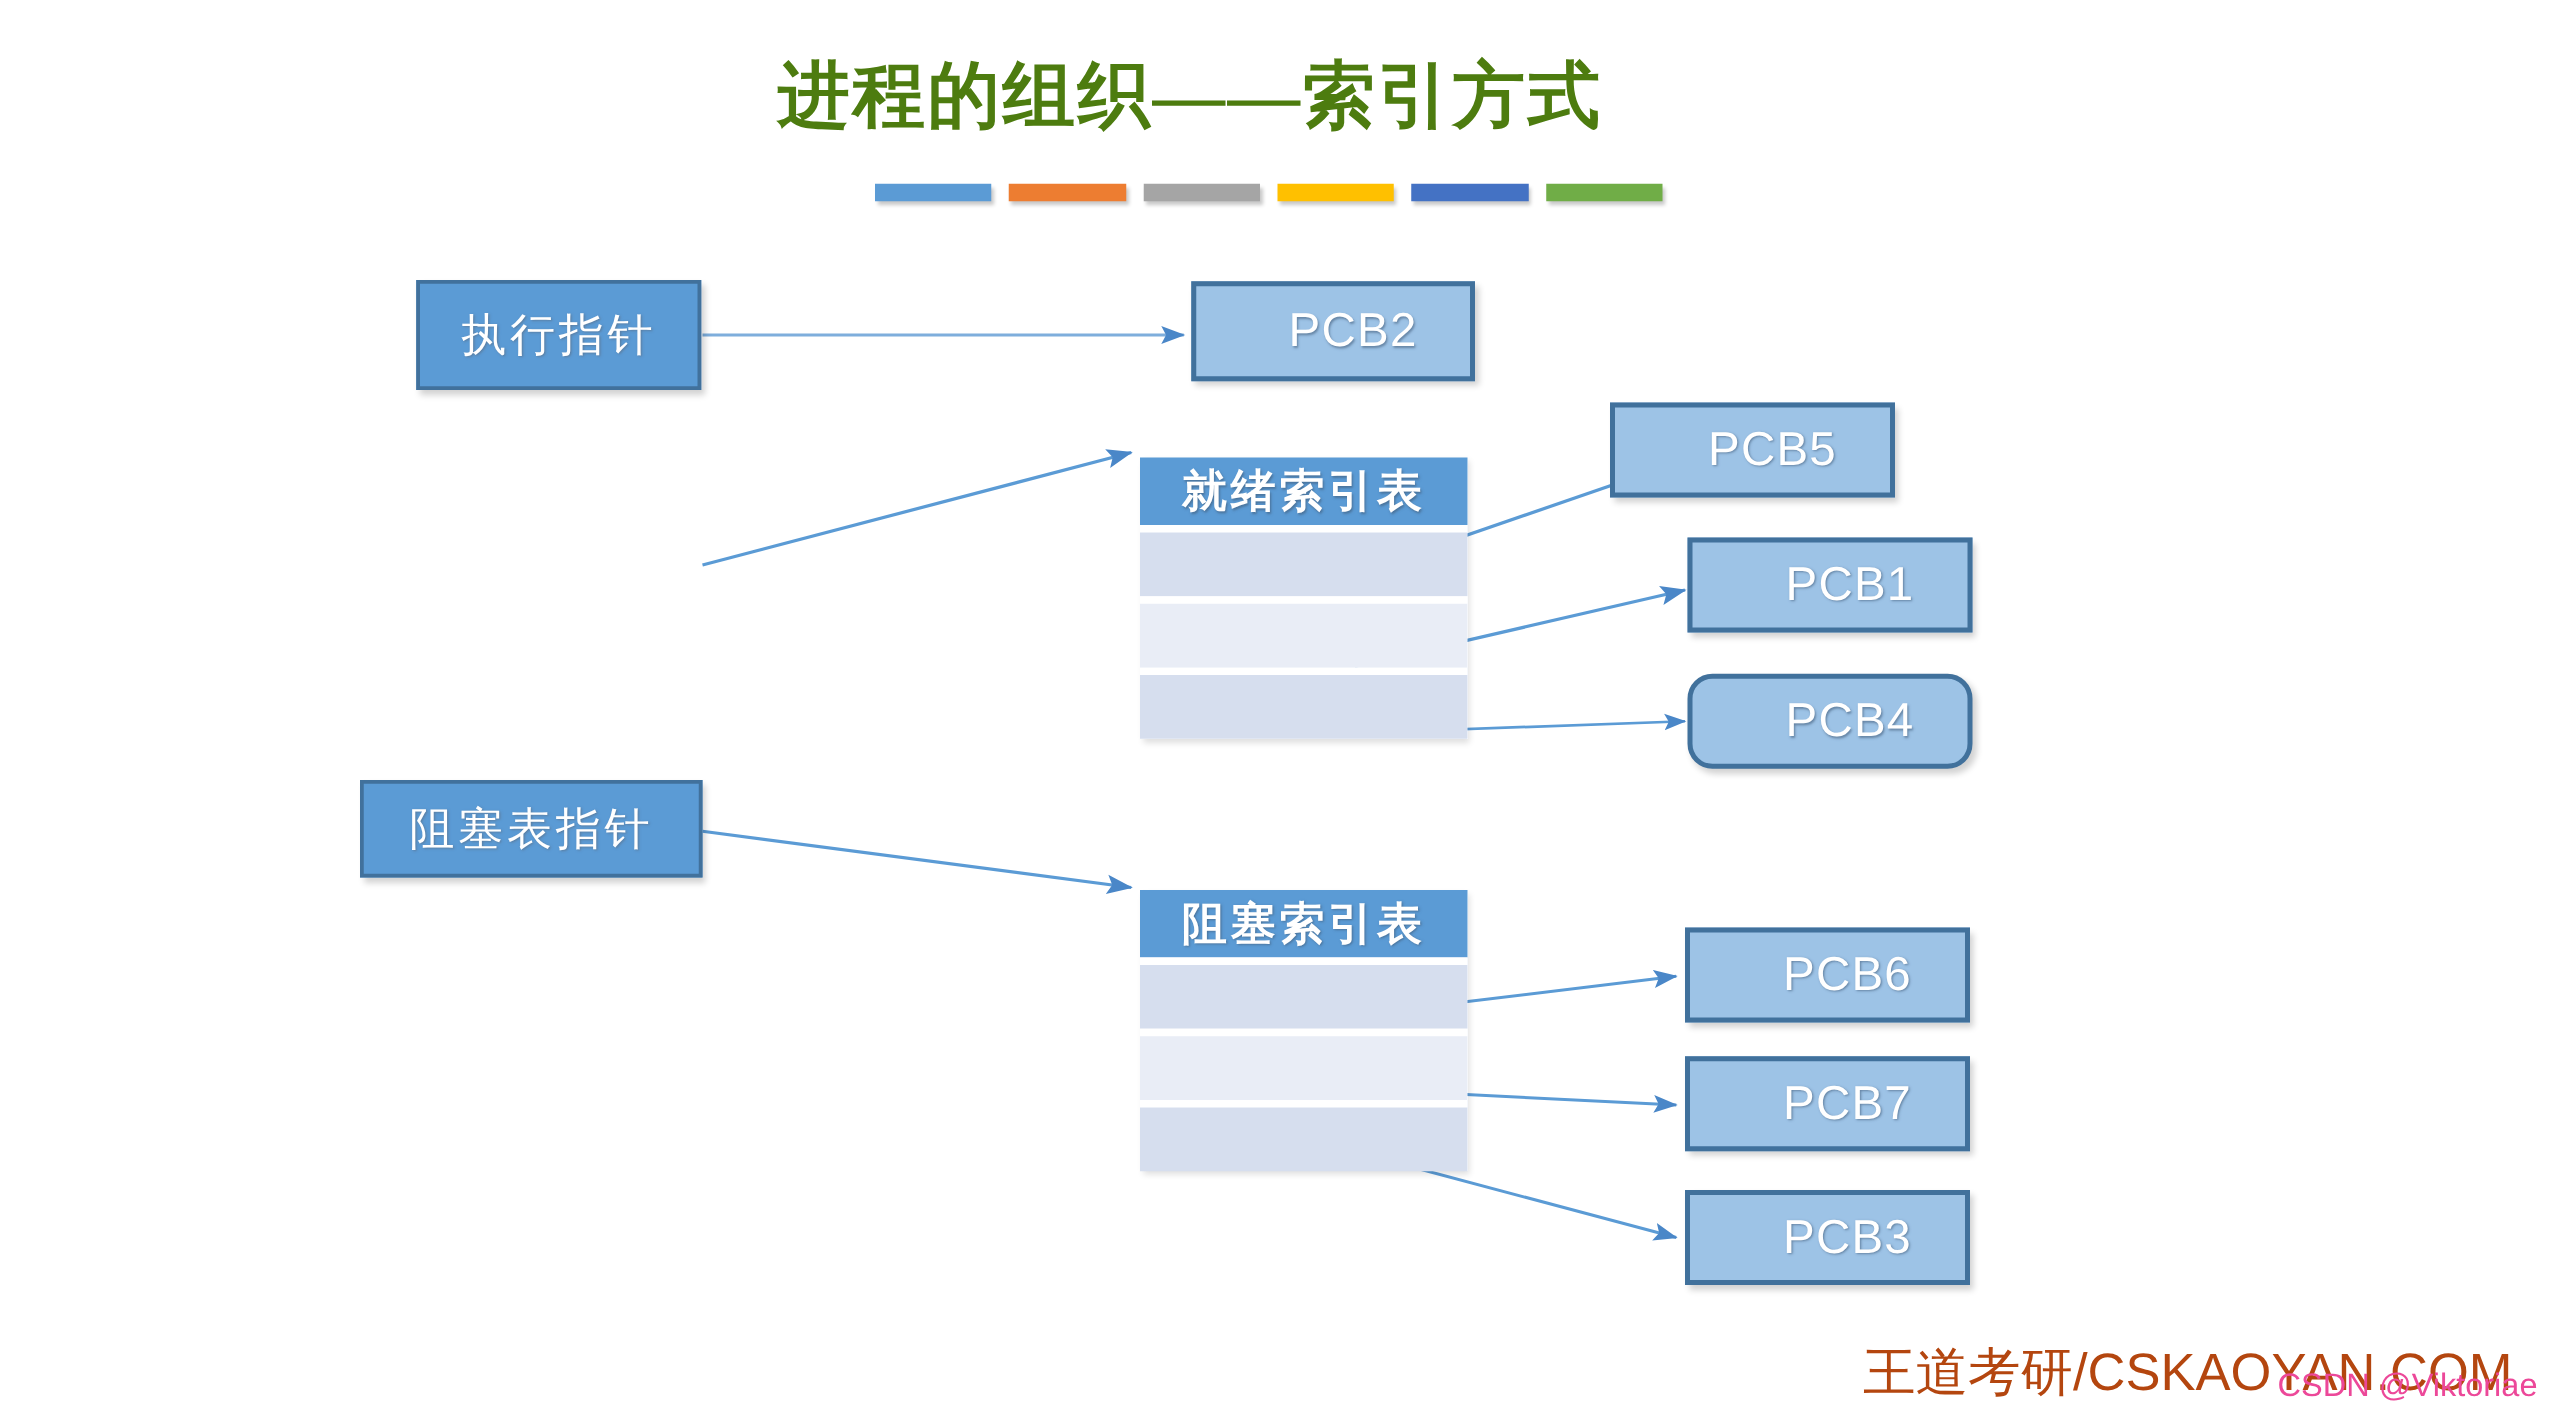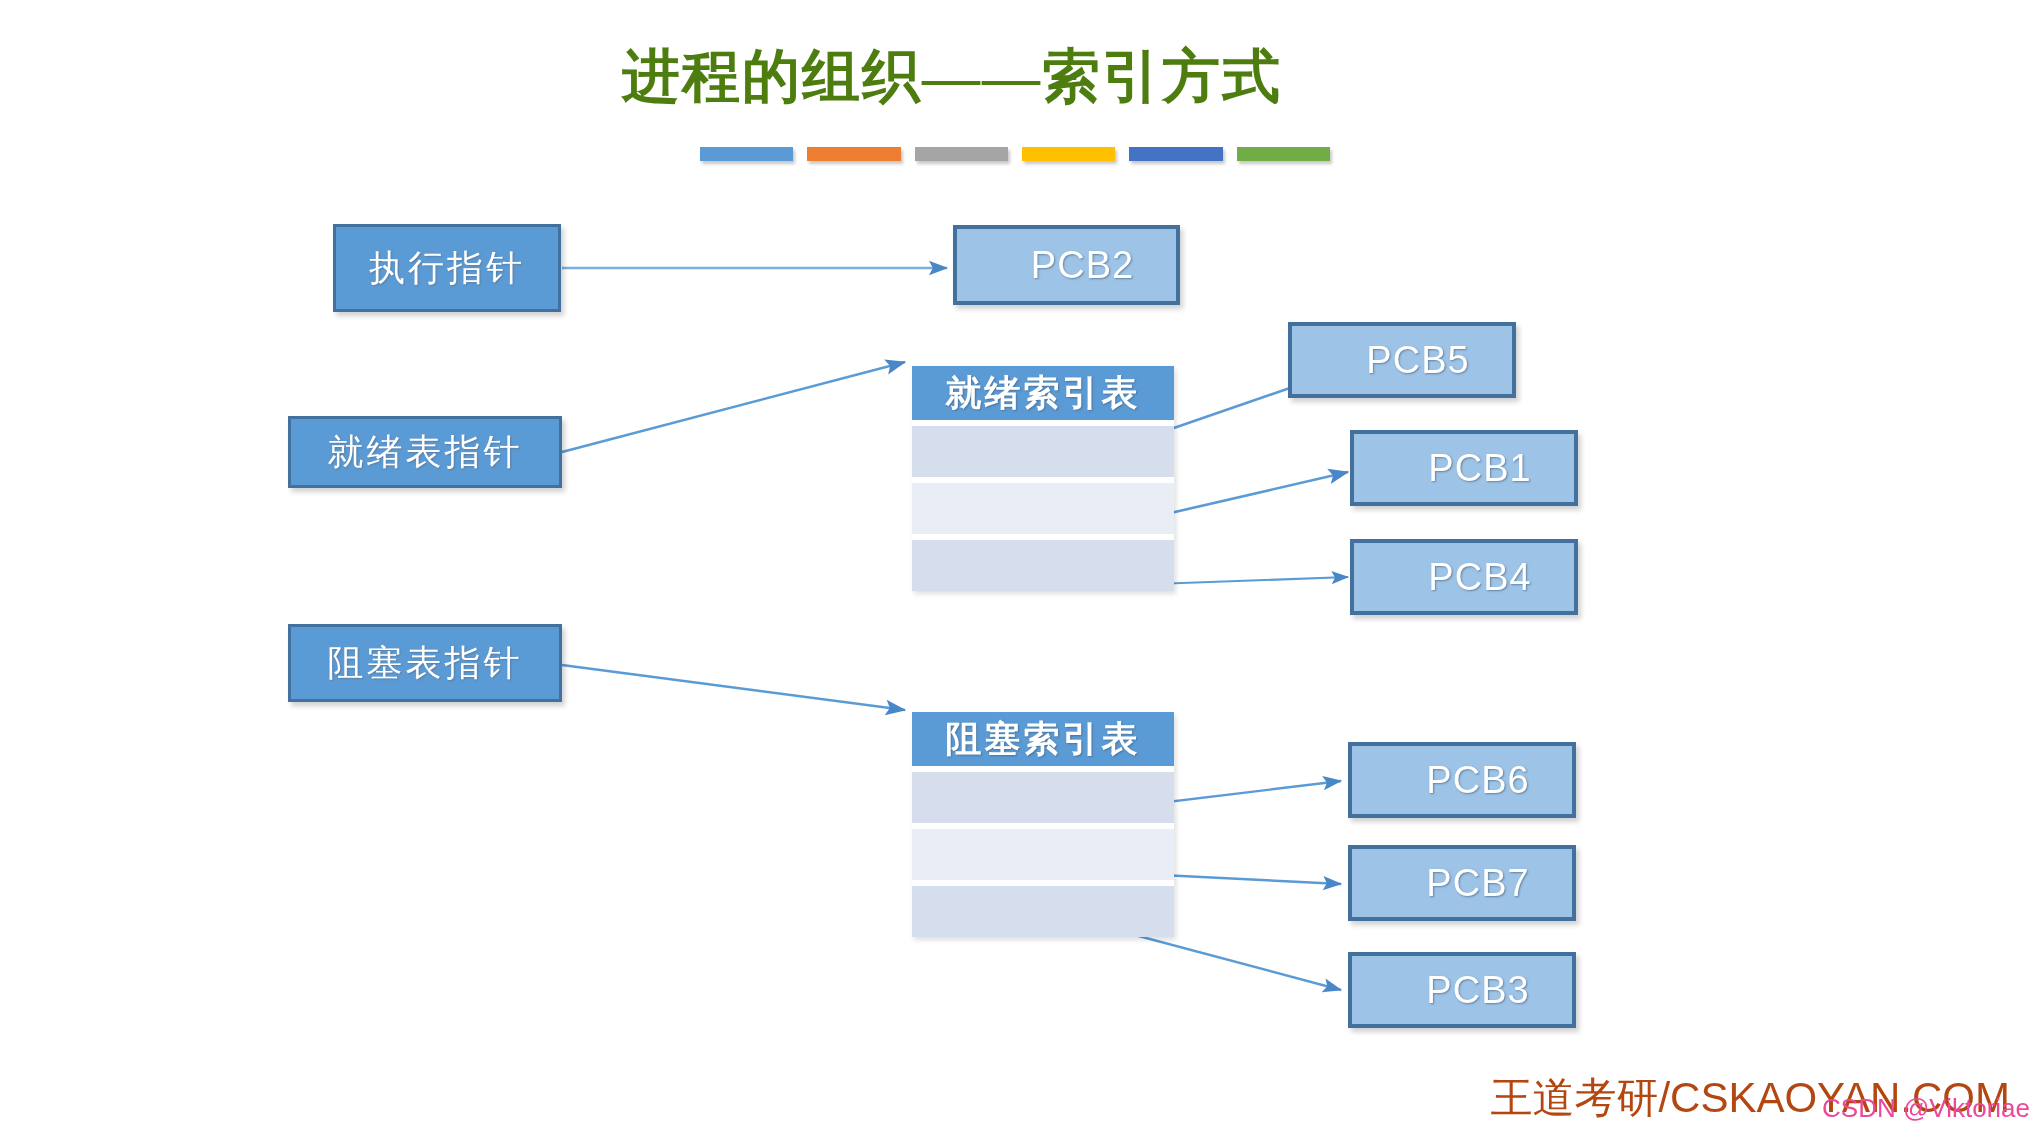--- a/index.html
+++ b/index.html
@@ -170,23 +170,20 @@
 
     <line x1="1101" y1="810" x2="1341" y2="781" stroke="#5B9BD5" stroke-width="2.4" marker-end="url(#ah)"></line>
     <line x1="1101" y1="872" x2="1341" y2="884" stroke="#5B9BD5" stroke-width="2.4" marker-end="url(#ah)"></line>
     <line x1="1101" y1="926" x2="1341" y2="990" stroke="#5B9BD5" stroke-width="2.4" marker-end="url(#ah)"></line>
   </svg>
 
   <div class="box ptr-box" style="left:333px; top:224px; width:228px; height:88px;">
     <span>执行指针</span>
   </div>
 
-  <div class="box ptr-box" style="left:288px; top:416px; width:274px; height:72px;">
-    <span>就绪表指针</span>
-  </div>
 
   <div class="box ptr-box" style="left:288px; top:624px; width:274px; height:78px;">
     <span>阻塞表指针</span>
   </div>
 
   <div class="box pcb-box" style="left:953px; top:225px; width:227px; height:80px;">
     <span>PCB2</span>
   </div>
 
   <div class="index-table" style="left:912px; top:366px;">
@@ -202,21 +199,21 @@
     <div class="tbl-row shade-b"></div>
     <div class="tbl-row shade-a"></div>
   </div>
 
   <div class="box pcb-box" style="left:1288px; top:322px; width:228px; height:76px;justify-content:center;">
     <span>PCB5</span>
   </div>
   <div class="box pcb-box" style="left:1350px; top:430px; width:228px; height:76px;text-align:right;">
     <span>PCB1</span>
   </div>
-  <div class="box pcb-box" style="left:1350px; top:539px; width:228px; height:76px;">
+  <div class="box pcb-box" style="left:1350px; top:539px; width:228px; height:76px;border-radius:20px;">
     <span>PCB4</span>
   </div>
 
   <div class="box pcb-box" style="left:1348px; top:742px; width:228px; height:76px;align-items:center;">
     <span>PCB6</span>
   </div>
   <div class="box pcb-box" style="left:1348px; top:845px; width:228px; height:76px;">
     <span>PCB7</span>
   </div>
   <div class="box pcb-box" style="left:1348px; top:952px; width:228px; height:76px;">

